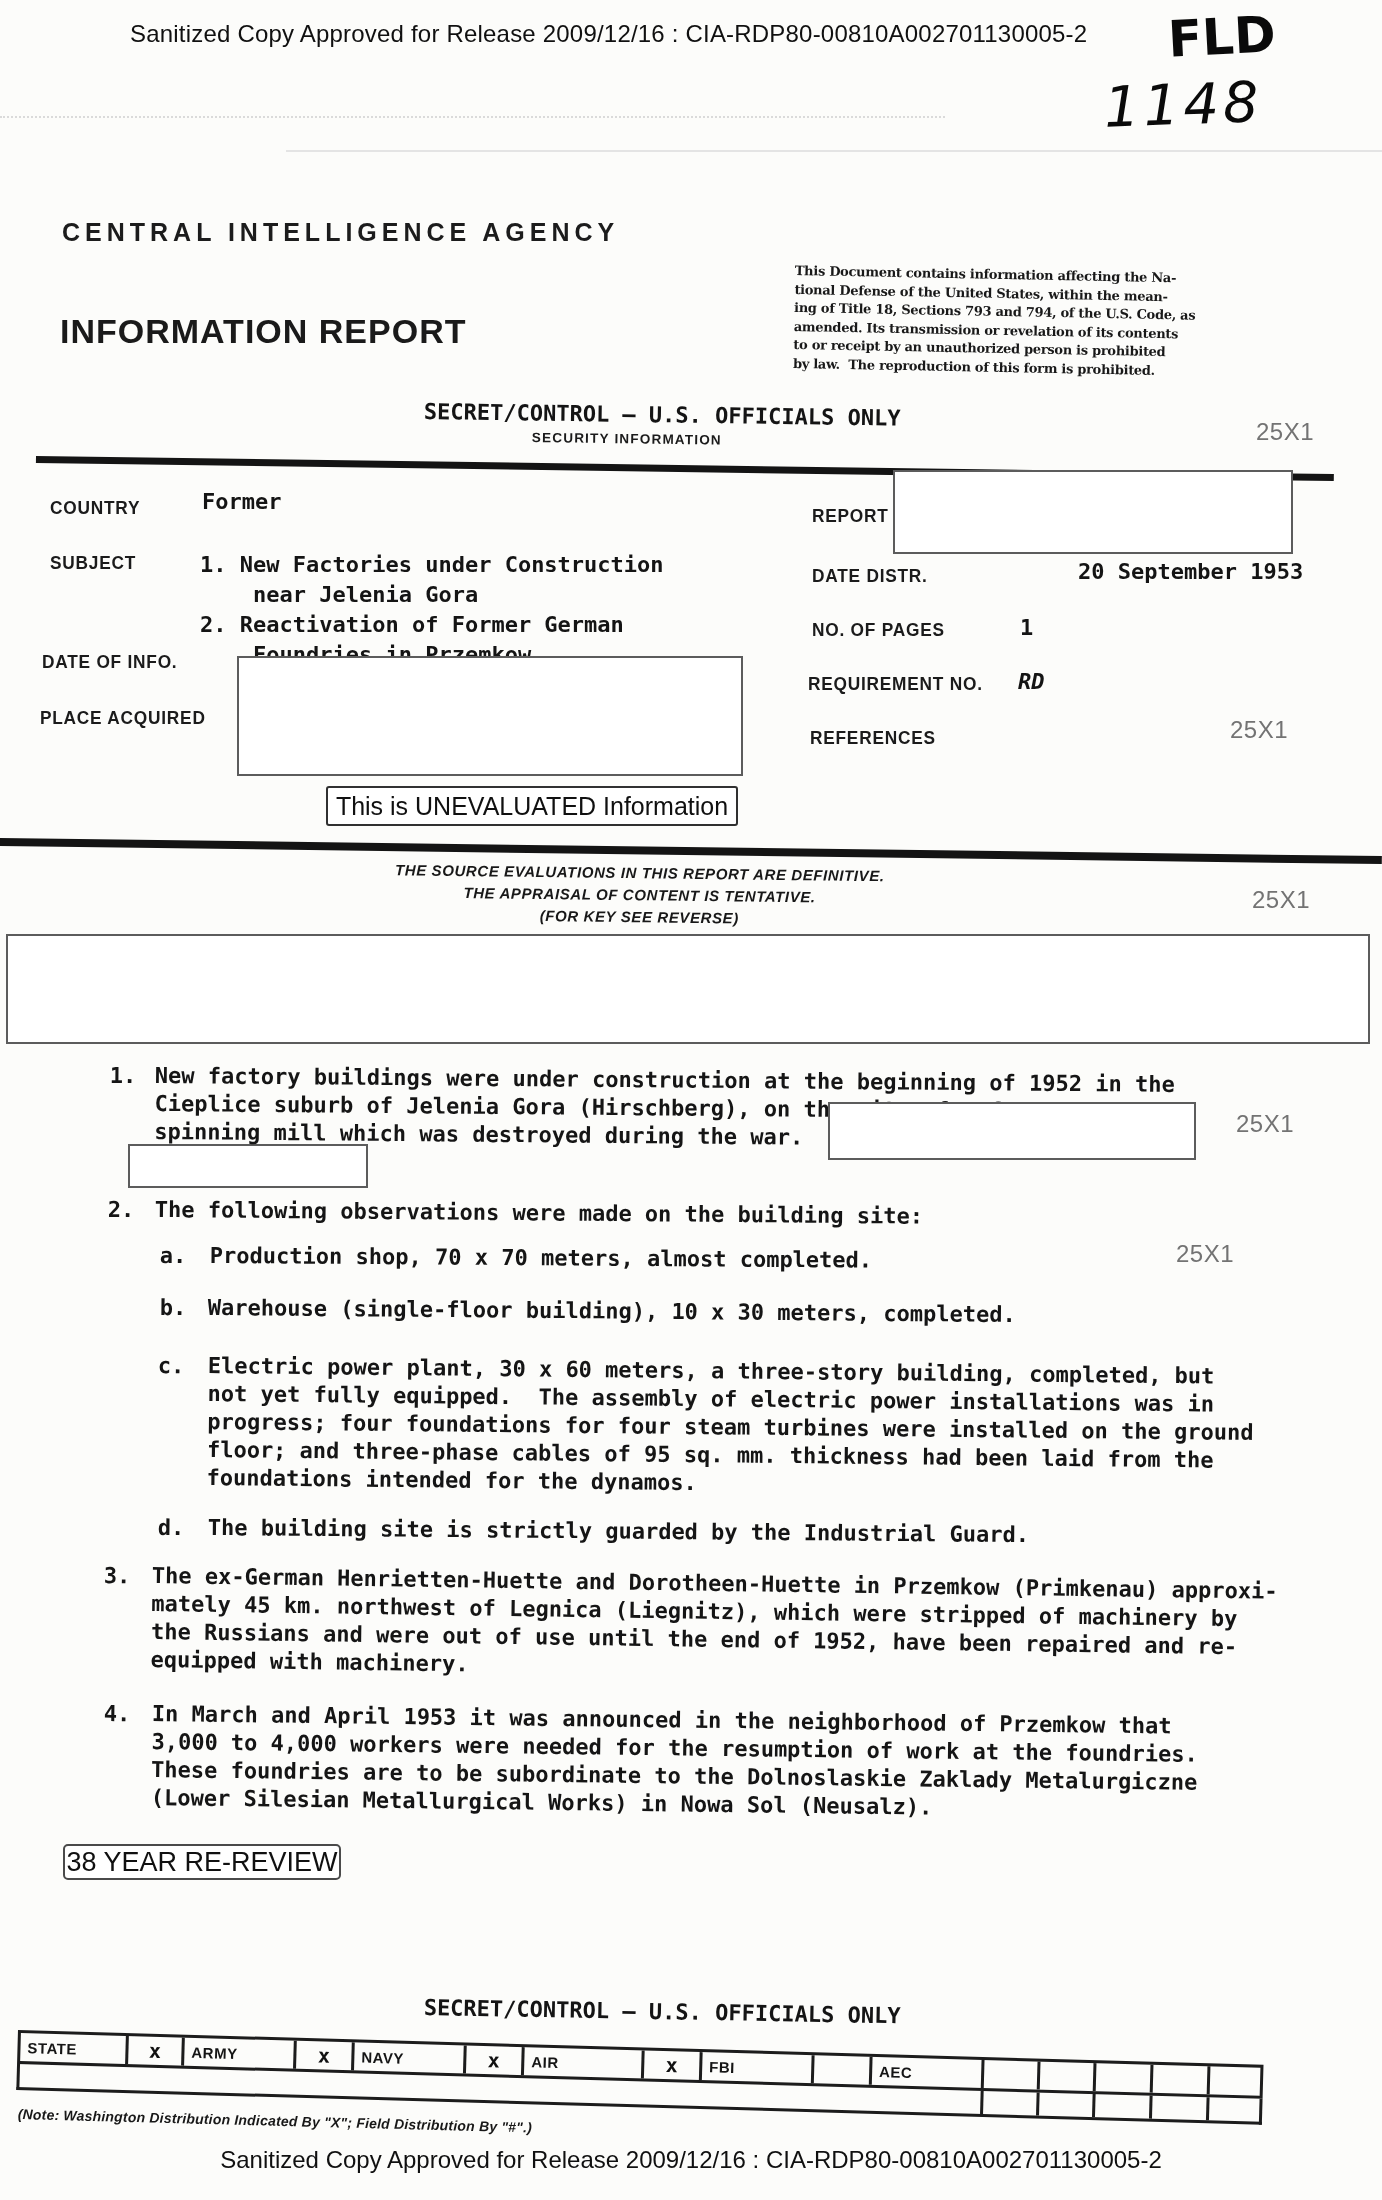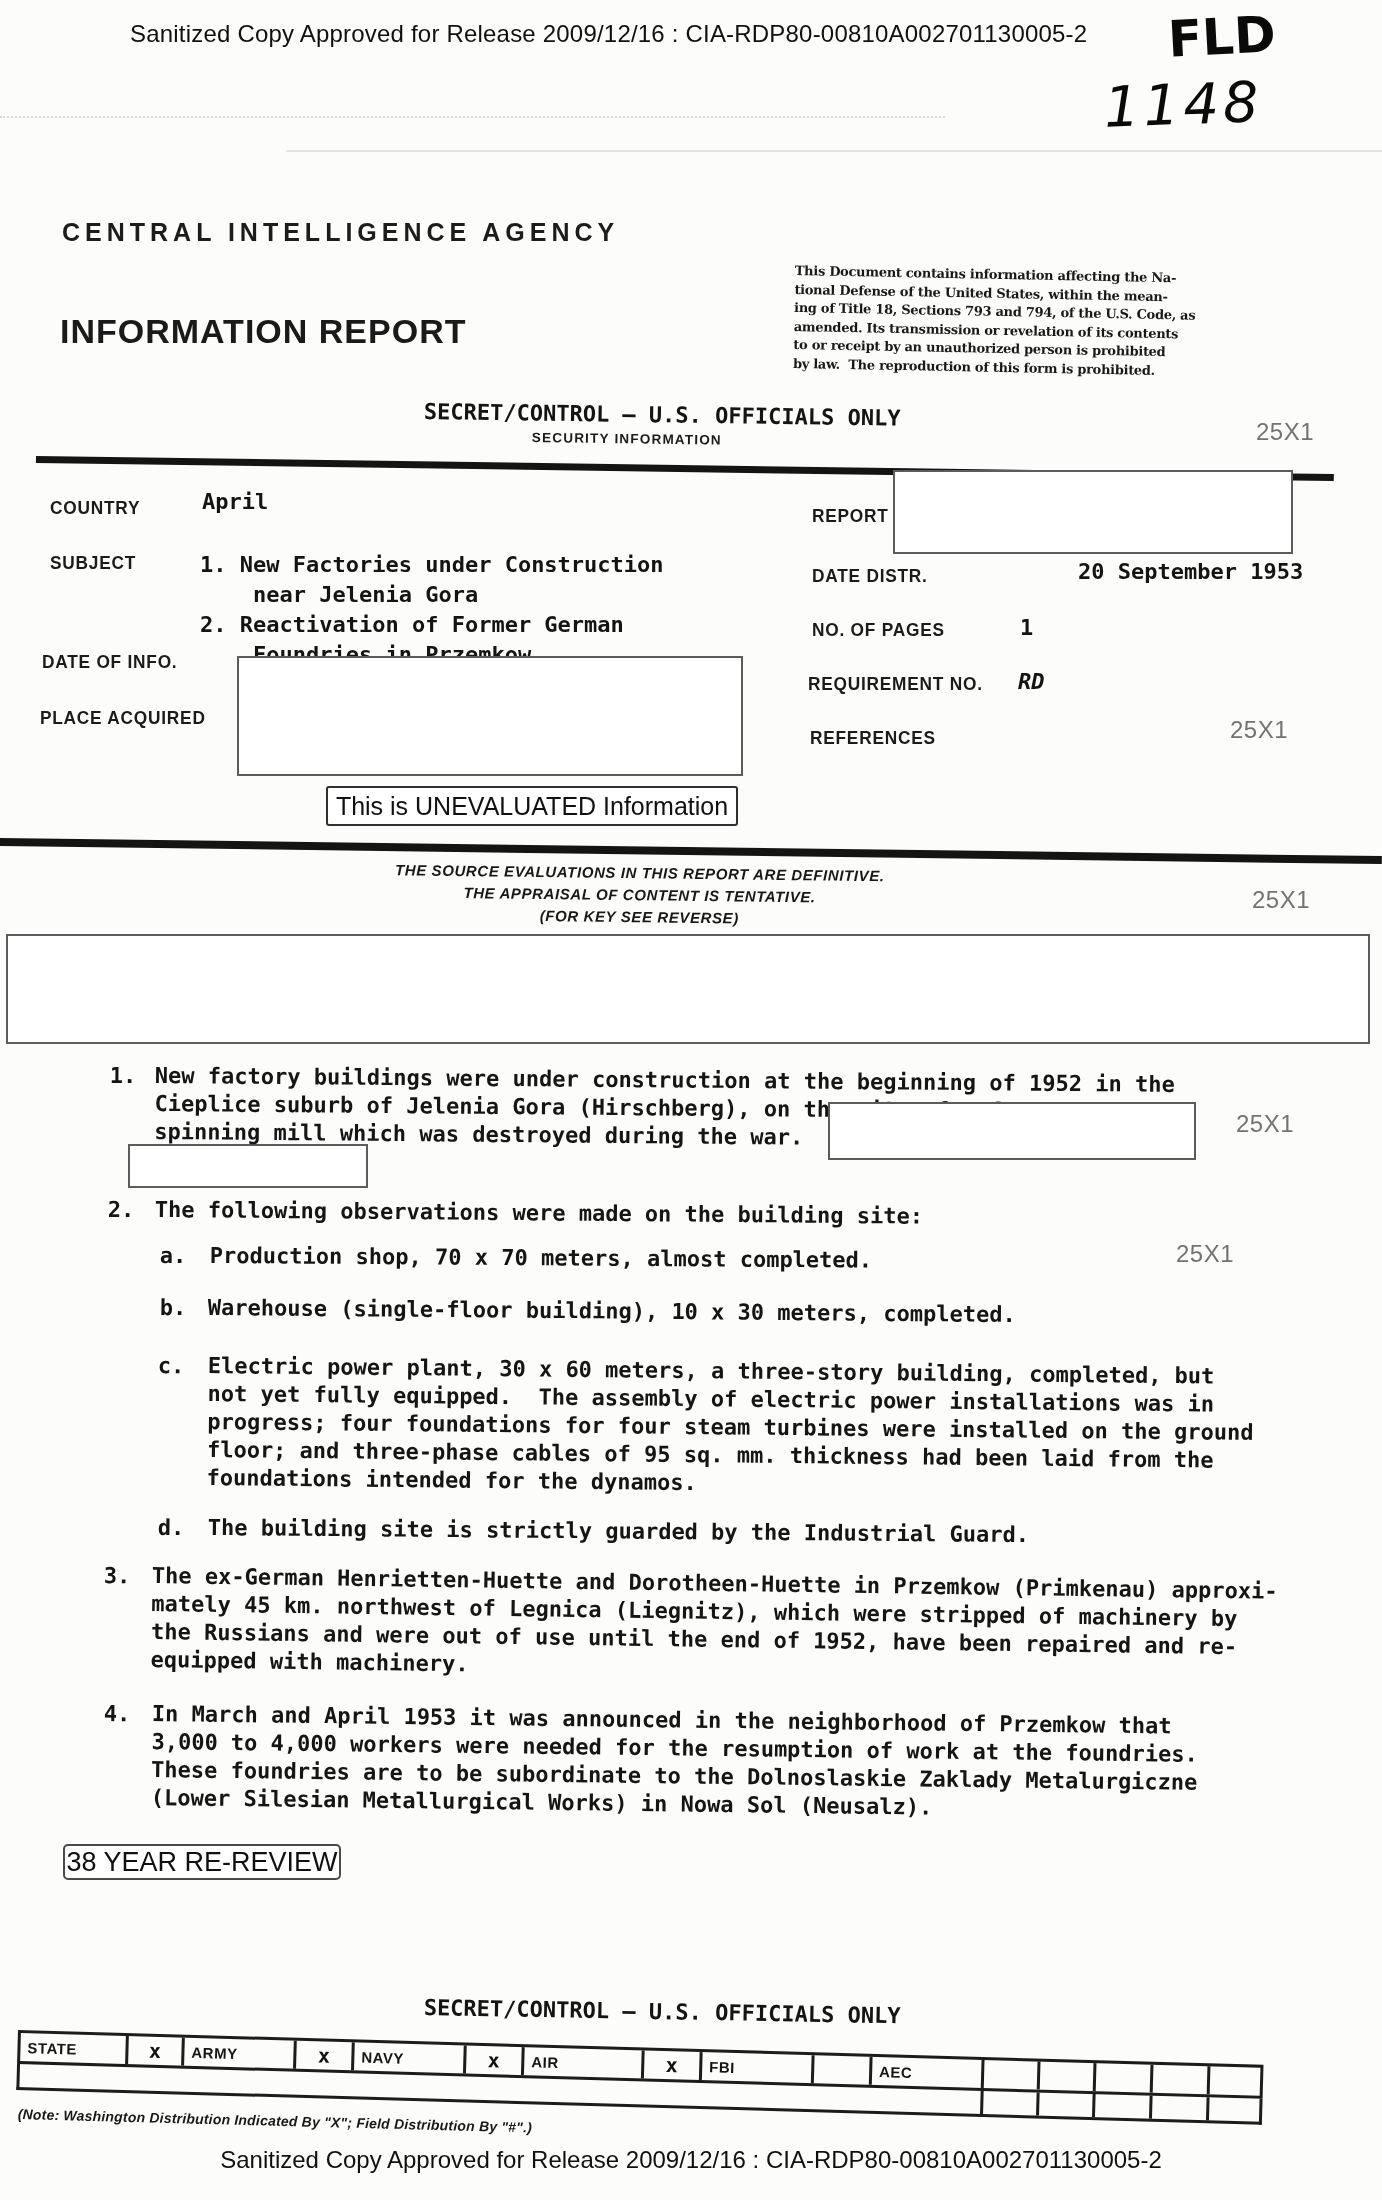--- a/index.html
+++ b/index.html
@@ -58,21 +58,21 @@
 amended. Its transmission or revelation of its contents
 to or receipt by an unauthorized person is prohibited
 by law.  The reproduction of this form is prohibited.</div>
 
   <div class="abs monoline" style="left:424px;top:398px;transform:rotate(.8deg);transform-origin:left top;">SECRET/CONTROL – U.S. OFFICIALS ONLY</div>
   <div class="abs subsec" style="left:532px;top:430px;transform:rotate(.8deg);transform-origin:left top;">SECURITY INFORMATION</div>
   <div class="abs code25" style="left:1256px;top:418px;">25X1</div>
   <div class="rule" style="left:36px;top:456px;width:1298px;height:7px;transform:rotate(.8deg);"></div>
 
   <div class="abs label" style="left:50px;top:498px;">COUNTRY</div>
-  <div class="abs monoline" style="left:202px;top:488px;">April</div>
+  <div class="abs monoline" style="left:202px;top:488px;">Former</div>
   <div class="abs label" style="left:50px;top:553px;">SUBJECT</div>
   <div class="abs monoline" style="left:200px;top:550px;line-height:30px;z-index:2;">1. New Factories under Construction
     near Jelenia Gora
 2. Reactivation of Former German
     Foundries in Przemkow</div>
   <div class="abs label" style="left:42px;top:652px;">DATE OF INFO.</div>
   <div class="abs label" style="left:40px;top:708px;">PLACE ACQUIRED</div>
   <div class="redbox" style="left:237px;top:656px;width:506px;height:120px;"></div>
 
   <div class="abs label" style="left:812px;top:506px;">REPORT</div>

